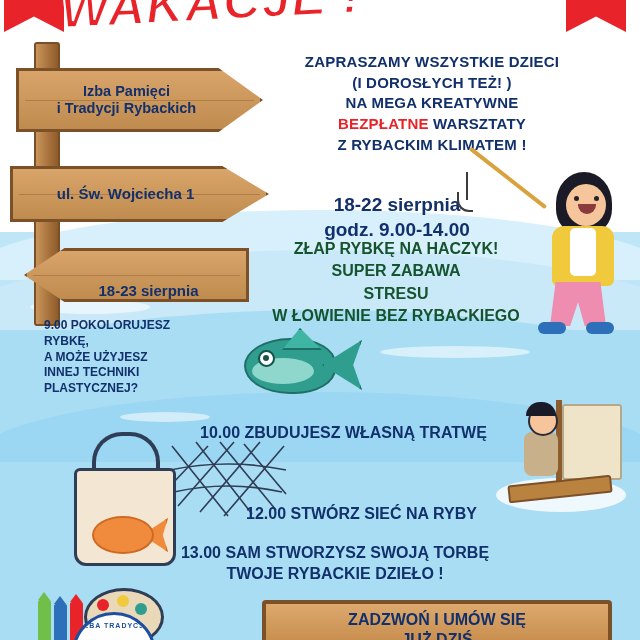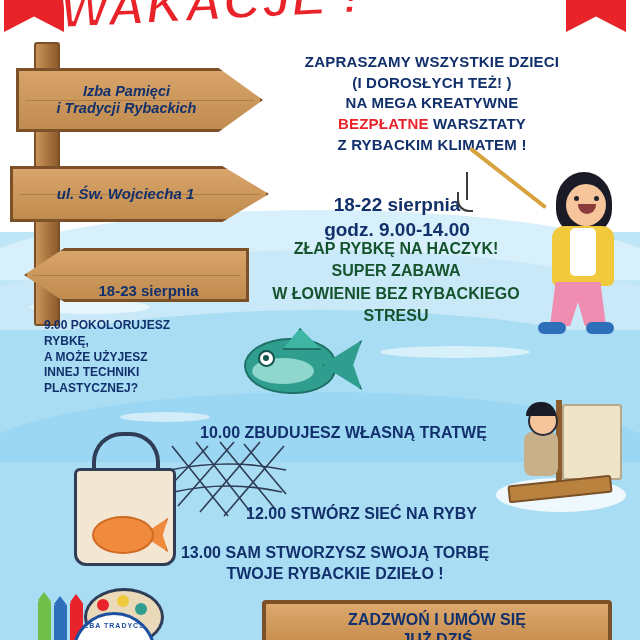--- a/index.html
+++ b/index.html
@@ -115,21 +115,20 @@
     font-weight: bold;
     display: flex;
     align-items: center;
     justify-content: center;
     text-align: center;
     line-height: 1.15;
     box-shadow: 1px 2px 3px rgba(0,0,0,.25);
   }
   .sign.arrow-right {
     clip-path: polygon(0 0, 82% 0, 100% 50%, 82% 100%, 0 100%);
-    font-style: italic;
   }
   .sign.arrow-left {
     clip-path: polygon(18% 0, 100% 0, 100% 100%, 18% 100%, 0 50%);
   }
   #sign1 {
     left: 16px; top: 68px; width: 215px; height: 58px;
     font-size: 14.5px;
     padding-right: 26px;
   }
   #sign2 {
@@ -556,22 +555,22 @@
   </div>
 
   <div class="dates">
     <div>18-22 sierpnia</div>
     <div>godz. 9.00-14.00</div>
   </div>
 
   <div class="hook">
     <div>ZŁAP RYBKĘ NA HACZYK!</div>
     <div>SUPER ZABAWA</div>
+    <div>STRESU</div>
     <div>W ŁOWIENIE BEZ RYBACKIEGO</div>
-    <div>STRESU</div>
   </div>
 
   <div class="rod"></div>
   <div class="rod-line"></div>
   <div class="hook-shape"></div>
   <div class="girl-hair"></div>
   <div class="girl-face"></div>
   <div class="girl-eye l"></div>
   <div class="girl-eye r"></div>
   <div class="girl-smile"></div>

